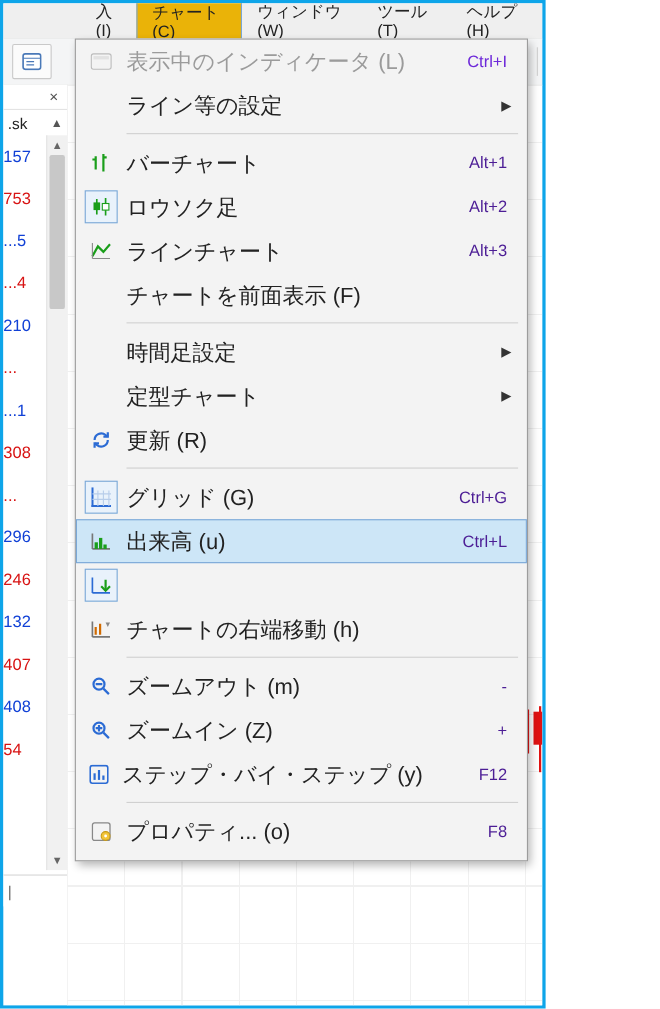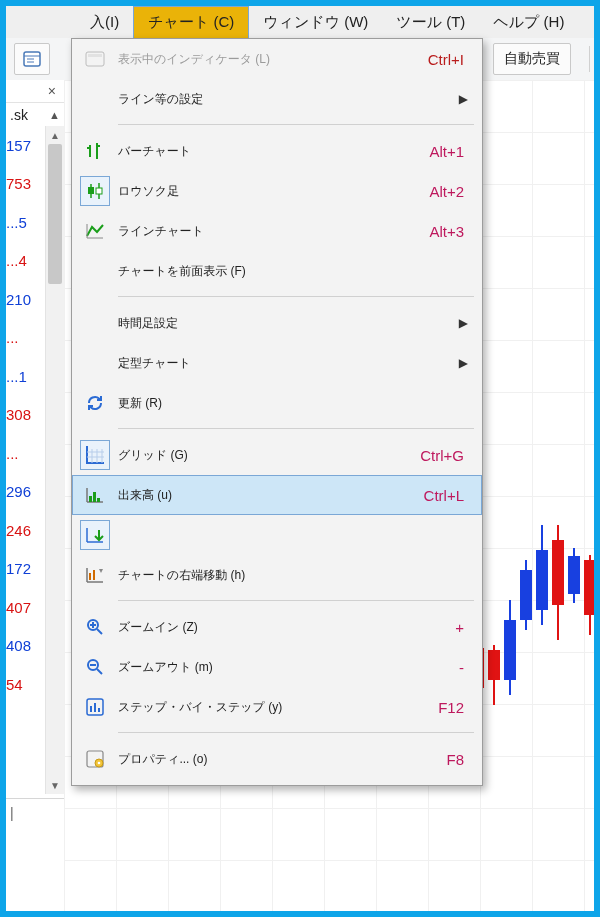--- a/index.html
+++ b/index.html
@@ -1,16 +1,16 @@
 <!DOCTYPE html>
 <html><head>
 <meta charset="utf-8">
 <style>
 html,body{margin:0;padding:0;font-family:"Yu Gothic UI","Meiryo",sans-serif;font-size:14px;color:#222;background:#fff}
-#root{position:relative;width:600px;height:917px;overflow:hidden;background:#fff;border:6px solid #0ea5e9;box-sizing:border-box}
+#root{position:relative;width:496px;height:917px;overflow:hidden;background:#fff;border:3px solid #0ea5e9;box-sizing:border-box}
 .menubar{position:absolute;left:0;top:0;right:0;height:32px;background:#efefef;display:flex;align-items:center;padding-left:70px;gap:0;border-bottom:1px solid #d6d6d6;font-size:15px}
 .menubar .mitem{padding:6px 14px;cursor:default}
 .menubar .mitem.open{background:#eab308;border:1px solid #7aa7d6;border-bottom:none}
 .toolbar{position:absolute;left:0;top:32px;right:0;height:42px;background:#f4f5f6;border-bottom:1px solid #d6d6d6;display:flex;align-items:center;padding-left:8px;gap:6px}
 .tbtn{width:34px;height:30px;border:1px solid #c9c9c9;background:#fbfbfb;border-radius:2px;display:flex;align-items:center;justify-content:center}
 .toolbar .filler{flex:1}
 .txtbtn{height:30px;padding:0 10px;border:1px solid #c9c9c9;background:#fbfbfb;border-radius:2px;display:flex;align-items:center;font-size:14px}
 .sidepanel{position:absolute;left:0;top:74px;width:58px;height:718px;border-right:1px solid #d6d6d6;background:#fff}
 .tabclose{height:22px;display:flex;align-items:center;justify-content:flex-end;padding-right:8px;font-size:14px;color:#555;border-bottom:1px solid #e3e3e3}
 .sp-title{height:24px;display:flex;align-items:center;padding:0 4px;font-size:14px}
@@ -24,24 +24,24 @@
 .pricecol .blue{color:#1040d6}
 .pricecol .red{color:#d81313}
 .bottombar{position:absolute;left:0;top:792px;width:58px;height:28px;border-top:1px solid #d6d6d6;background:#fff;display:flex;align-items:center;padding:0 4px}
 .chartarea{position:absolute;left:58px;top:74px;right:0;bottom:0;background:#fff;overflow:hidden}
 .grid{position:absolute;inset:0;background-image:repeating-linear-gradient(to right,#f0f0f0 0,#f0f0f0 1px,transparent 1px,transparent 52px),repeating-linear-gradient(to bottom,#f0f0f0 0,#f0f0f0 1px,transparent 1px,transparent 52px)}
 .dropdown{position:absolute;left:65px;top:32px;width:410px;background:#f3f3f3;border:1px solid #9c9c9c;box-shadow:3px 4px 8px rgba(0,0,0,.3)}
 .dditem{display:flex;align-items:center;height:40px;position:relative}
 .iconcol{width:46px;display:flex;align-items:center;justify-content:center;height:100%}
 .iconbox{width:28px;height:28px;display:flex;align-items:center;justify-content:center}
 .iconbox.frame{border:1px solid #7aa7d6;background:#e9f2fb}
-.ddlabel{flex:1;font-size:12px;color:#222;white-space:nowrap}
+.ddlabel{flex:1;font-size:20px;color:#222;white-space:nowrap}
 .dditem.disabled .ddlabel{color:#9b9b9b}
-.ddshort{width:84px;text-align:right;padding-right:18px;font-size:15px;color:#be185d}
-.dditem.disabled .ddshort{color:#b91c1c}
+.ddshort{width:84px;text-align:right;padding-right:18px;font-size:15px;color:#4c1d95}
+.dditem.disabled .ddshort{color:#6d28d9}
 .ddarrow{position:absolute;right:14px;top:50%;transform:translateY(-50%);font-size:12px;color:#333}
 .ddsep{height:1px;margin:5px 8px 5px 46px;border-top:1px solid #d0d0d0}
 .dditem.hover{background:#cde6f7;outline:1px solid #7aa7d6;outline-offset:-1px}
 svg{display:block}
 
 .cwrap{position:absolute}
 .wick{position:absolute;left:50%;width:2px;transform:translateX(-50%)}
 .body{position:absolute;left:0;right:0}
 .red .wick,.red .body{background:#e01313}
 .blue .wick,.blue .body{background:#1840e0}
@@ -84,21 +84,21 @@
         <div class="red">753</div>
         <div class="blue">5...</div>
         <div class="red">4...</div>
         <div class="blue">210</div>
         <div class="red">...</div>
         <div class="blue">1...</div>
         <div class="red">308</div>
         <div class="red">...</div>
         <div class="blue">296</div>
         <div class="red">246</div>
-        <div class="blue">172</div>
+        <div class="blue">132</div>
         <div class="red">407</div>
         <div class="blue">408</div>
         <div class="red">54</div>
       </div>
   <div class="sp-sb">
     <div class="upbtn">▲</div>
     <div class="thumb"></div>
     <div class="dnbtn">▼</div>
   </div>
 </div>
@@ -309,41 +309,41 @@
   </div>
 
   <div class="ddsep"></div>
 
   <div class="dditem">
     <div class="iconcol">
           <div class="iconbox">
       <svg width="18" height="18">
               <circle cx="7" cy="7" r="5" fill="none" stroke="#2b6bd4" stroke-width="2"></circle>
               <line x1="11" y1="11" x2="16" y2="16" stroke="#2b6bd4" stroke-width="2"></line>
+              <line x1="4" y1="7" x2="10" y2="7" stroke="#2b6bd4" stroke-width="2"></line>
+            </svg>
+    </div>
+        </div>
+    <div class="ddlabel">ズームアウト (m)</div>
+    <div class="ddshort">-</div>
+  </div>
+
+  <div class="dditem">
+    <div class="iconcol">
+          <div class="iconbox">
+      <svg width="18" height="18">
+              <circle cx="7" cy="7" r="5" fill="none" stroke="#2b6bd4" stroke-width="2"></circle>
+              <line x1="11" y1="11" x2="16" y2="16" stroke="#2b6bd4" stroke-width="2"></line>
               <line x1="7" y1="4" x2="7" y2="10" stroke="#2b6bd4" stroke-width="2"></line>
               <line x1="4" y1="7" x2="10" y2="7" stroke="#2b6bd4" stroke-width="2"></line>
             </svg>
     </div>
         </div>
     <div class="ddlabel">ズームイン (Z)</div>
     <div class="ddshort">+</div>
-  </div>
-
-  <div class="dditem">
-    <div class="iconcol">
-          <div class="iconbox">
-      <svg width="18" height="18">
-              <circle cx="7" cy="7" r="5" fill="none" stroke="#2b6bd4" stroke-width="2"></circle>
-              <line x1="11" y1="11" x2="16" y2="16" stroke="#2b6bd4" stroke-width="2"></line>
-              <line x1="4" y1="7" x2="10" y2="7" stroke="#2b6bd4" stroke-width="2"></line>
-            </svg>
-    </div>
-        </div>
-    <div class="ddlabel">ズームアウト (m)</div>
-    <div class="ddshort">-</div>
   </div>
 
   <div class="dditem">
     <div class="iconcol">
           <div class="iconbox">
       <svg width="18" height="18">
               <rect x="1" y="1" width="16" height="16" rx="2" fill="none" stroke="#2b6bd4" stroke-width="1.5"></rect>
               <rect x="4" y="8" width="2" height="6" fill="#2b6bd4"></rect>
               <rect x="8" y="5" width="2" height="9" fill="#2b6bd4"></rect>
               <rect x="12" y="10" width="2" height="4" fill="#2b6bd4"></rect>

